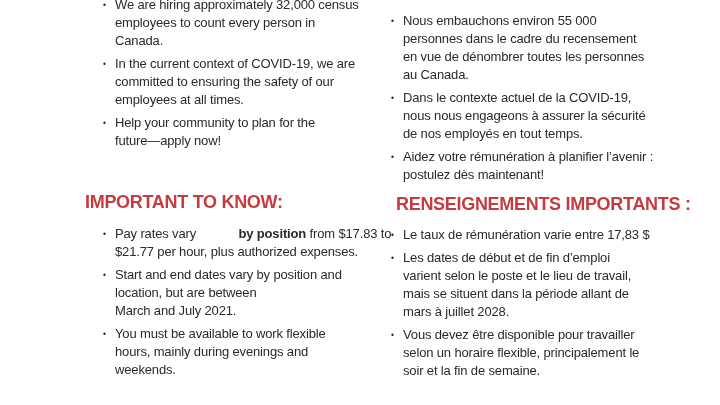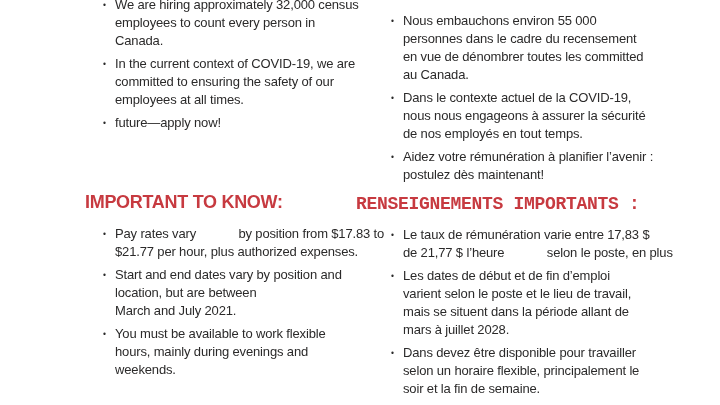--- a/index.html
+++ b/index.html
@@ -22,38 +22,38 @@
     flex:none;width:12px;
     font-size:8.5px;line-height:18px;
     color:var(--text,#2b2a2a);
   }
   .plines{flex:1 1 auto;}
   .pline{
     font-size:13px;line-height:18px;
     letter-spacing:-0.15px;
     white-space:nowrap;
   }
-  .pline b{font-weight:normal;padding-left:39px;}
+  .pline b{font-weight:bold;padding-left:39px;}
   .heading{
     font-size:18px;font-weight:900;
     letter-spacing:-0.3px;
     white-space:nowrap;
     color:var(--accent-red,#c73a40);
   }
   .clipped-line{
     font-size:13px;line-height:18px;
     white-space:nowrap;letter-spacing:-0.15px;
   }
   
   .en-intro{left:103px;top:-4px;width:275px;}
   .en-heading{left:85px;top:192px;}
   .en-info{left:103px;top:225px;width:275px;}
   .fr-clip{left:404px;top:-13px;}
   .fr-intro{left:391px;top:12px;width:305px;}
-  .fr-heading{left:356px;top:194px;font-family:Liberation Mono, monospace;}
+  .fr-heading{left:396px;top:194px;}
   .fr-info{left:391px;top:226px;width:305px;}
 </style>
 </head>
 <body>
 
 <div class="canvas">
 
   <div class="block en-intro">
     <div class="para">
       <span class="dot">•</span>
@@ -67,20 +67,21 @@
       <span class="dot">•</span>
       <div class="plines">
         <div class="pline">In the current context of COVID-19, we are</div>
         <div class="pline">committed to ensuring the safety of our</div>
         <div class="pline">employees at all times.</div>
       </div>
     </div>
     <div class="para">
       <span class="dot">•</span>
       <div class="plines">
+        <div class="pline">Help your community to plan for the</div>
         <div class="pline">future—apply now!</div>
       </div>
     </div>
   </div>
 
   <div class="block en-heading heading">IMPORTANT TO KNOW:</div>
 
   <div class="block en-info">
     <div class="para">
       <span class="dot">•</span>
@@ -108,21 +109,21 @@
   </div>
 
   <div class="block fr-clip clipped-line">recensement.</div>
 
   <div class="block fr-intro">
     <div class="para">
       <span class="dot">•</span>
       <div class="plines">
         <div class="pline">Nous embauchons environ 55 000</div>
         <div class="pline">personnes dans le cadre du recensement</div>
-        <div class="pline">en vue de dénombrer toutes les committed</div>
+        <div class="pline">en vue de dénombrer toutes les personnes</div>
         <div class="pline">au Canada.</div>
       </div>
     </div>
     <div class="para">
       <span class="dot">•</span>
       <div class="plines">
         <div class="pline">Dans le contexte actuel de la COVID-19,</div>
         <div class="pline">nous nous engageons à assurer la sécurité</div>
         <div class="pline">de nos employés en tout temps.</div>
       </div>
@@ -136,35 +137,34 @@
     </div>
   </div>
 
   <div class="block fr-heading heading">RENSEIGNEMENTS IMPORTANTS :</div>
 
   <div class="block fr-info">
     <div class="para">
       <span class="dot">•</span>
       <div class="plines">
         <div class="pline">Le taux de rémunération varie entre 17,83 $</div>
-        <div class="pline"><span>de 21,77 $ l’heure </span><b>selon le poste</b><span>, en plus</span></div>
       </div>
     </div>
     <div class="para">
       <span class="dot">•</span>
       <div class="plines">
         <div class="pline">Les dates de début et de fin d’emploi</div>
         <div class="pline">varient selon le poste et le lieu de travail,</div>
         <div class="pline">mais se situent dans la période allant de</div>
         <div class="pline">mars à juillet 2028.</div>
       </div>
     </div>
     <div class="para">
       <span class="dot">•</span>
       <div class="plines">
-        <div class="pline">Dans devez être disponible pour travailler</div>
+        <div class="pline">Vous devez être disponible pour travailler</div>
         <div class="pline">selon un horaire flexible, principalement le</div>
         <div class="pline">soir et la fin de semaine.</div>
       </div>
     </div>
   </div>
 
 </div>
 
 </body></html>

